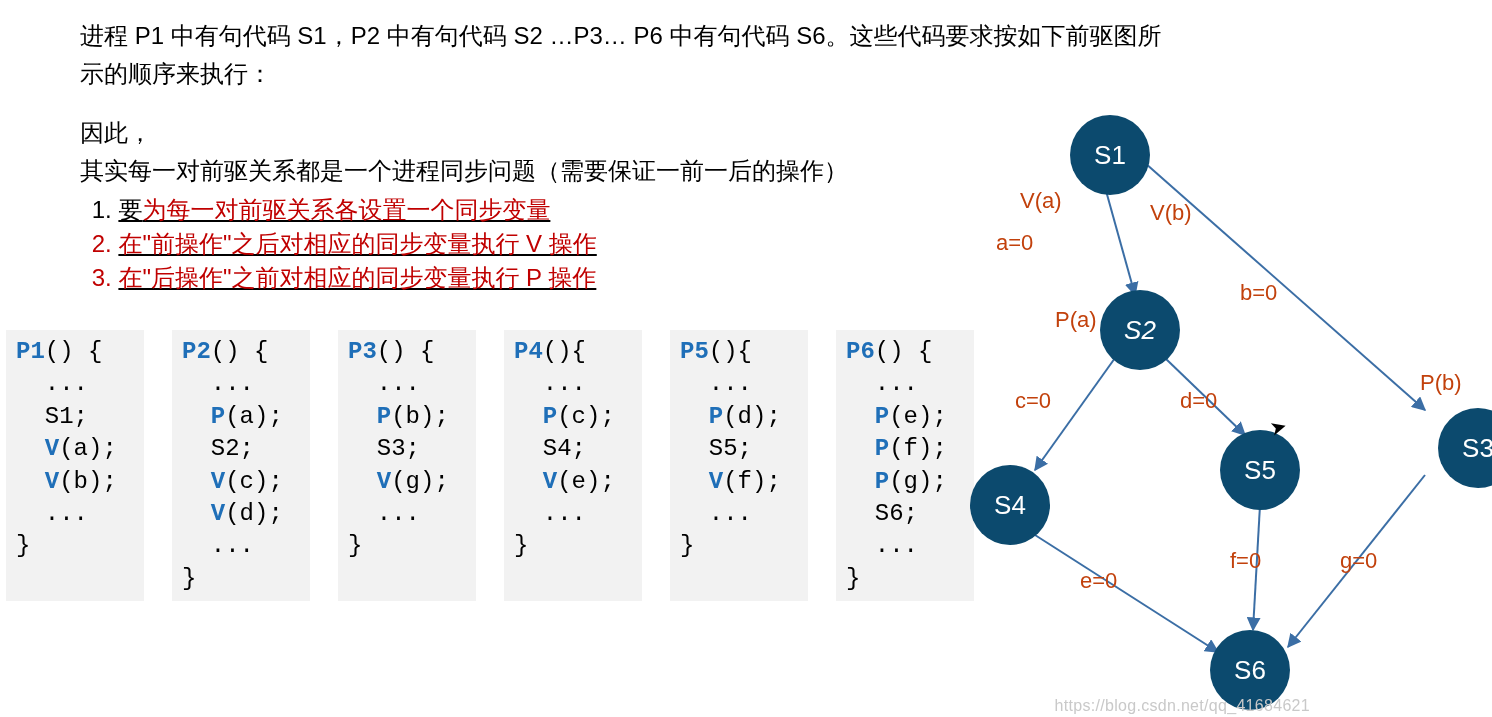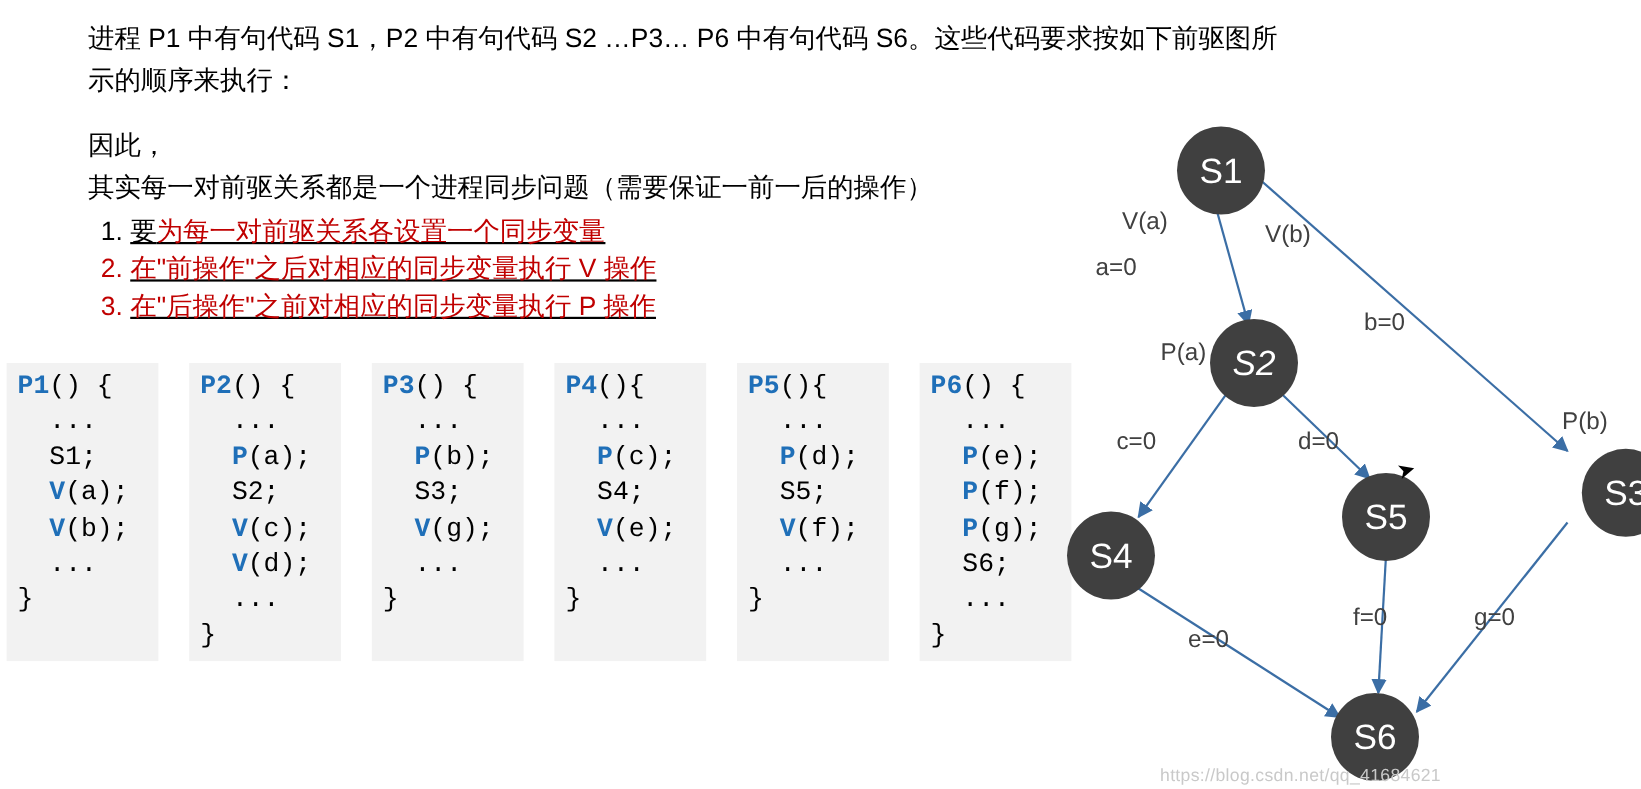--- a/index.html
+++ b/index.html
@@ -63,31 +63,31 @@
     top: 100px;
     width: 552px;
     height: 617px;
   }
   .graph svg { position: absolute; left: 0; top: 0; }
   .node {
     position: absolute;
     width: 80px;
     height: 80px;
     border-radius: 50%;
-    background: #404040;
+    background: #0c4a6e;
     color: #fff;
     display: flex;
     align-items: center;
     justify-content: center;
-    font-size: 32px;
+    font-size: 26px;
   }
   .elabel {
     position: absolute;
     font-size: 22px;
-    color: #404040;
+    color: #c2410c;
     white-space: nowrap;
   }
   .cursor-icon {
     position: absolute;
     left: 330px;
     top: 315px;
     font-size: 20px;
     color: #000;
     transform: rotate(-15deg);
   }

